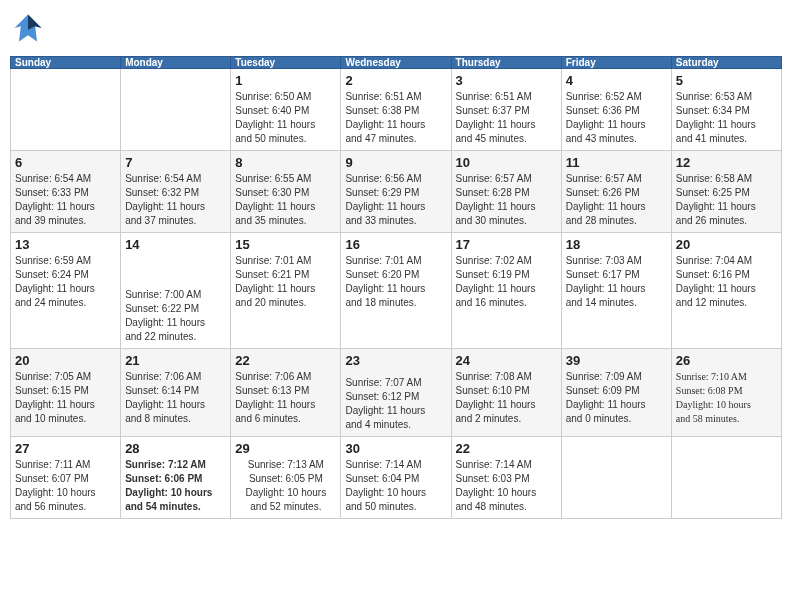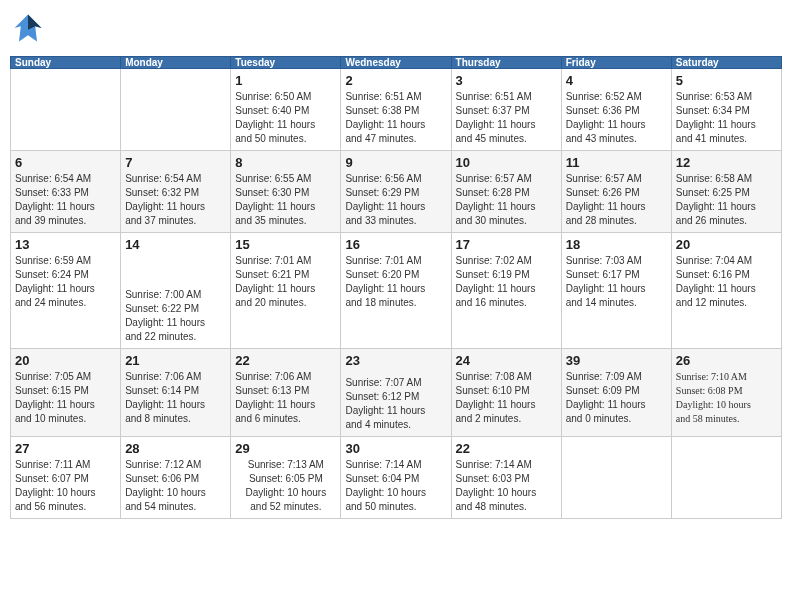--- a/index.html
+++ b/index.html
@@ -321,21 +321,21 @@
       <tr>
         <td>
           <div class="day-num">27</div>
           <div class="day-info" style="white-space: pre-line;">Sunrise: 7:11 AM
 Sunset: 6:07 PM
 Daylight: 10 hours
 and 56 minutes.</div>
         </td>
         <td>
           <div class="day-num">28</div>
-          <div class="day-info" style="white-space: pre-line;">Sunrise: 7:12 AM
+          <div class="day-info" style="white-space: pre-line; font-weight: bold;">Sunrise: 7:12 AM
 Sunset: 6:06 PM
 Daylight: 10 hours
 and 54 minutes.</div>
         </td>
         <td>
           <div class="day-num">29</div>
           <div class="day-info" style="white-space: pre-line; text-align: center;">Sunrise: 7:13 AM
 Sunset: 6:05 PM
 Daylight: 10 hours
 and 52 minutes.</div>

